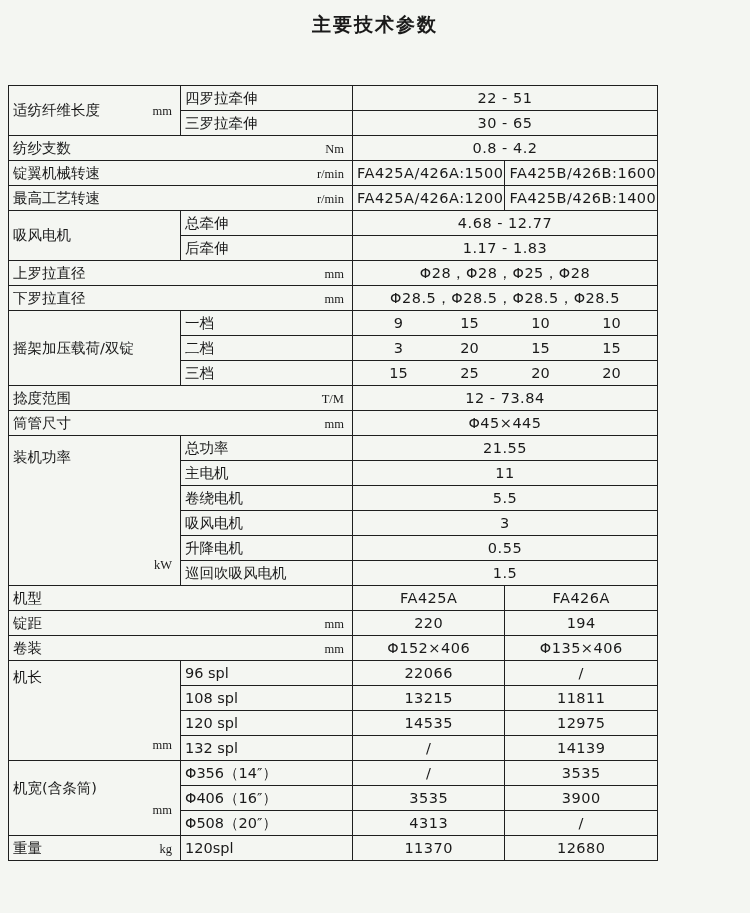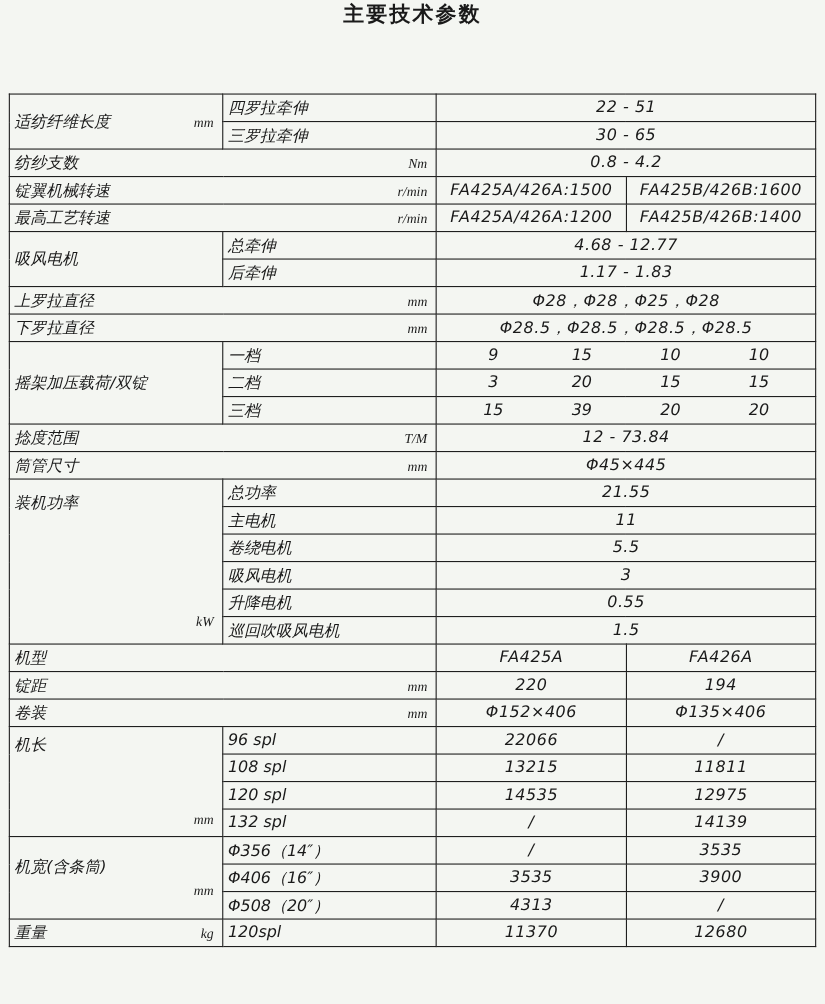--- a/index.html
+++ b/index.html
@@ -13,29 +13,29 @@
     font-family: "Liberation Serif", "DejaVu Serif", serif;
     color: #1a1a1a;
     position: relative;
     overflow: hidden;
   }
   .page-title {
     text-align: center;
     font-size: 19px;
     font-weight: bold;
     letter-spacing: 2px;
+    padding-top: 12px;
     padding-bottom: 8px;
     font-family: "DejaVu Sans", "Liberation Sans", sans-serif;
   }
   .table-wrap {
     position: absolute;
     left: 8px;
     top: 85px;
-    width: 734px;
-    font-style: italic;
+    width: 650px;
   }
   table.spec {
     border-collapse: collapse;
     width: 100%;
     table-layout: fixed;
   }
   table.spec td {
     border: 1px solid #1f1f1f;
     font-size: 14.5px;
     padding: 0 4px;
@@ -167,21 +167,21 @@
     </tr>
     <tr>
       <td class="sub">二档</td>
       <td class="val4" colspan="2">
         <span>3</span><span>20</span><span>15</span><span>15</span>
       </td>
     </tr>
     <tr>
       <td class="sub">三档</td>
       <td class="val4" colspan="2">
-        <span>15</span><span>39</span><span>20</span><span>20</span>
+        <span>15</span><span>25</span><span>20</span><span>20</span>
       </td>
     </tr>
 
     <tr>
       <td class="lbl" colspan="2">
         <span>捻度范围</span>
         <span class="unit">T/M</span>
       </td>
       <td class="val" colspan="2">12 - 73.84</td>
     </tr>

